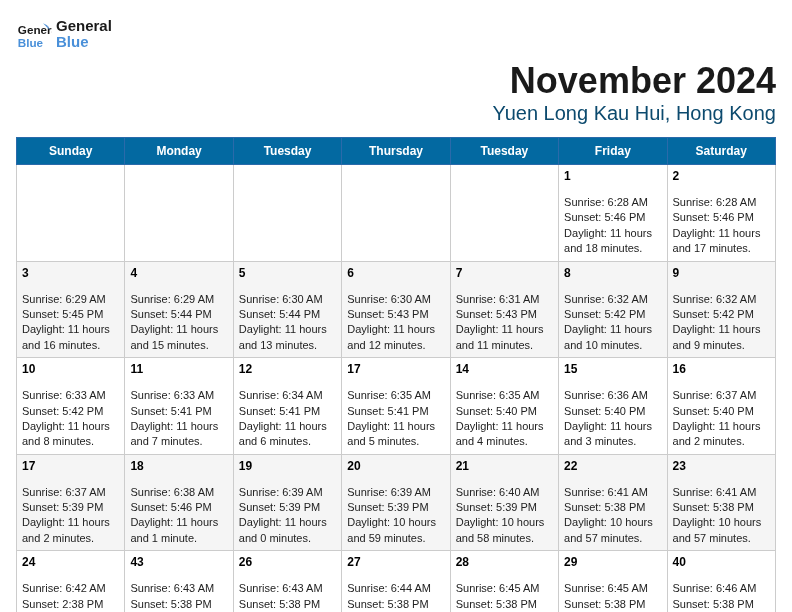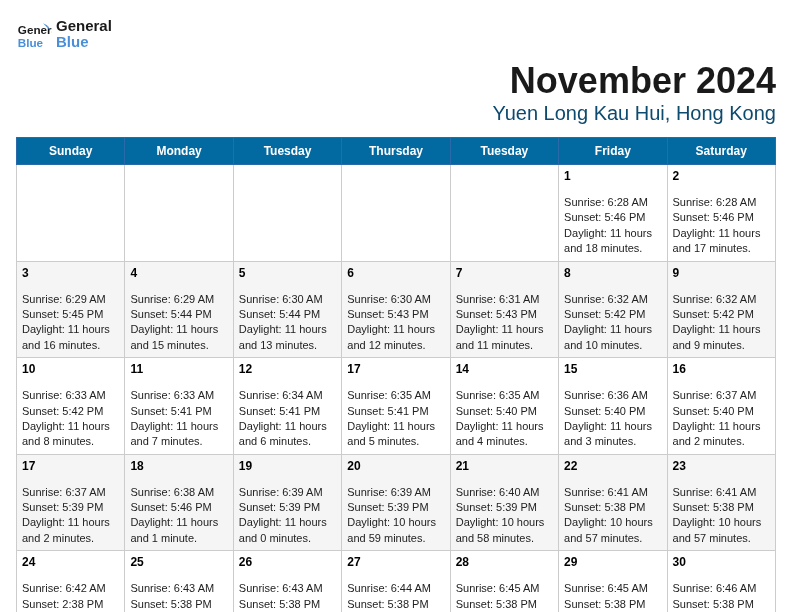--- a/index.html
+++ b/index.html
@@ -266,21 +266,21 @@
         </td>
       </tr>
       <tr>
         <td>
           <div class="day-number">24</div>
           <div class="day-info">Sunrise: 6:42 AM
 Sunset: 2:38 PM
 Daylight: 10 hours and 56 minutes.</div>
         </td>
         <td>
-          <div class="day-number">25</div>
+          <div class="day-number">43</div>
           <div class="day-info">Sunrise: 6:43 AM
 Sunset: 5:38 PM
 Daylight: 10 hours and 55 minutes.</div>
         </td>
         <td>
           <div class="day-number">26</div>
           <div class="day-info">Sunrise: 6:43 AM
 Sunset: 5:38 PM
 Daylight: 10 hours and 54 minutes.</div>
         </td>
@@ -296,20 +296,20 @@
 Sunset: 5:38 PM
 Daylight: 10 hours and 53 minutes.</div>
         </td>
         <td>
           <div class="day-number">29</div>
           <div class="day-info">Sunrise: 6:45 AM
 Sunset: 5:38 PM
 Daylight: 10 hours and 52 minutes.</div>
         </td>
         <td>
-          <div class="day-number">30</div>
+          <div class="day-number">40</div>
           <div class="day-info">Sunrise: 6:46 AM
 Sunset: 5:38 PM
 Daylight: 10 hours and 52 minutes.</div>
         </td>
       </tr>
     </tbody>
 </table>
 
 </body></html>

